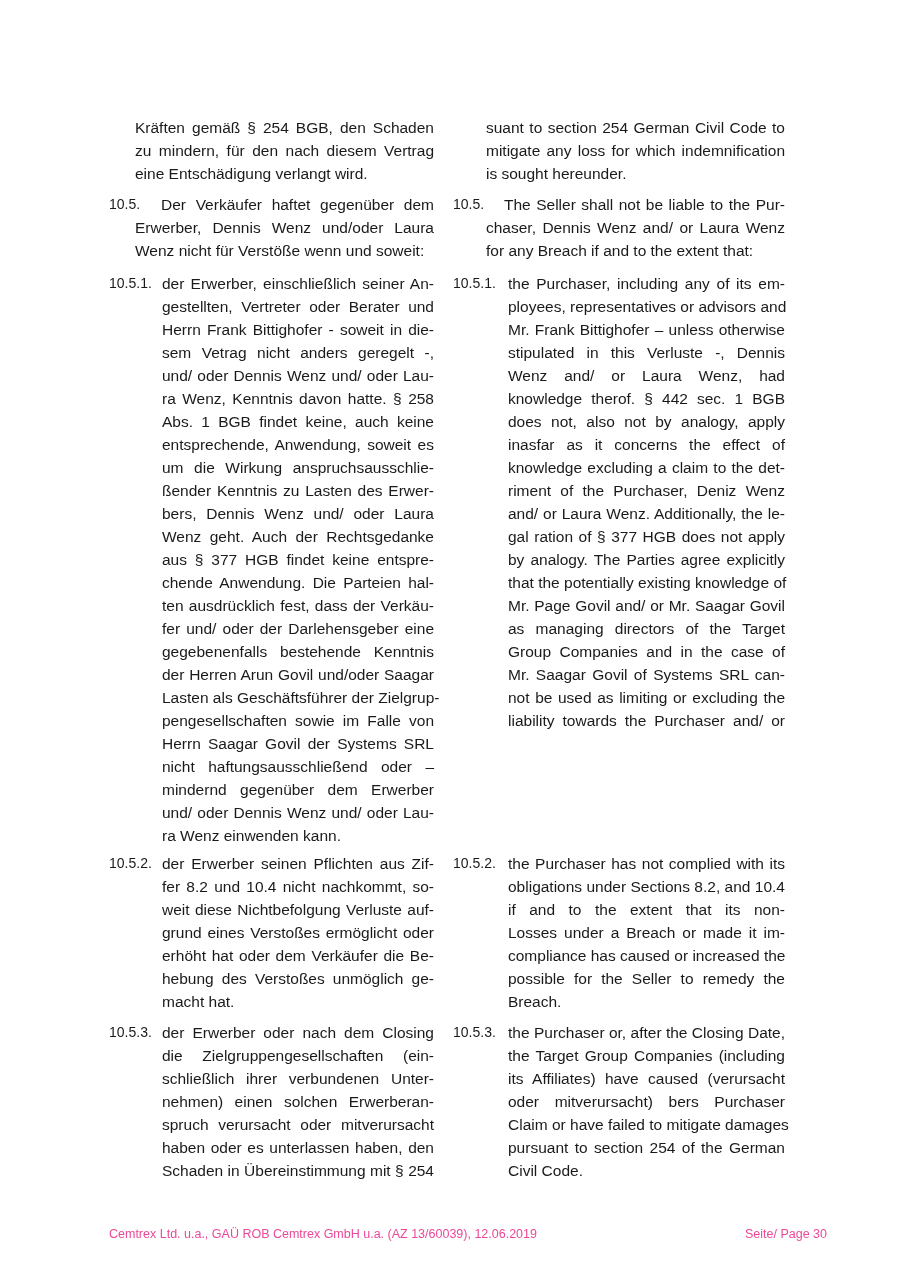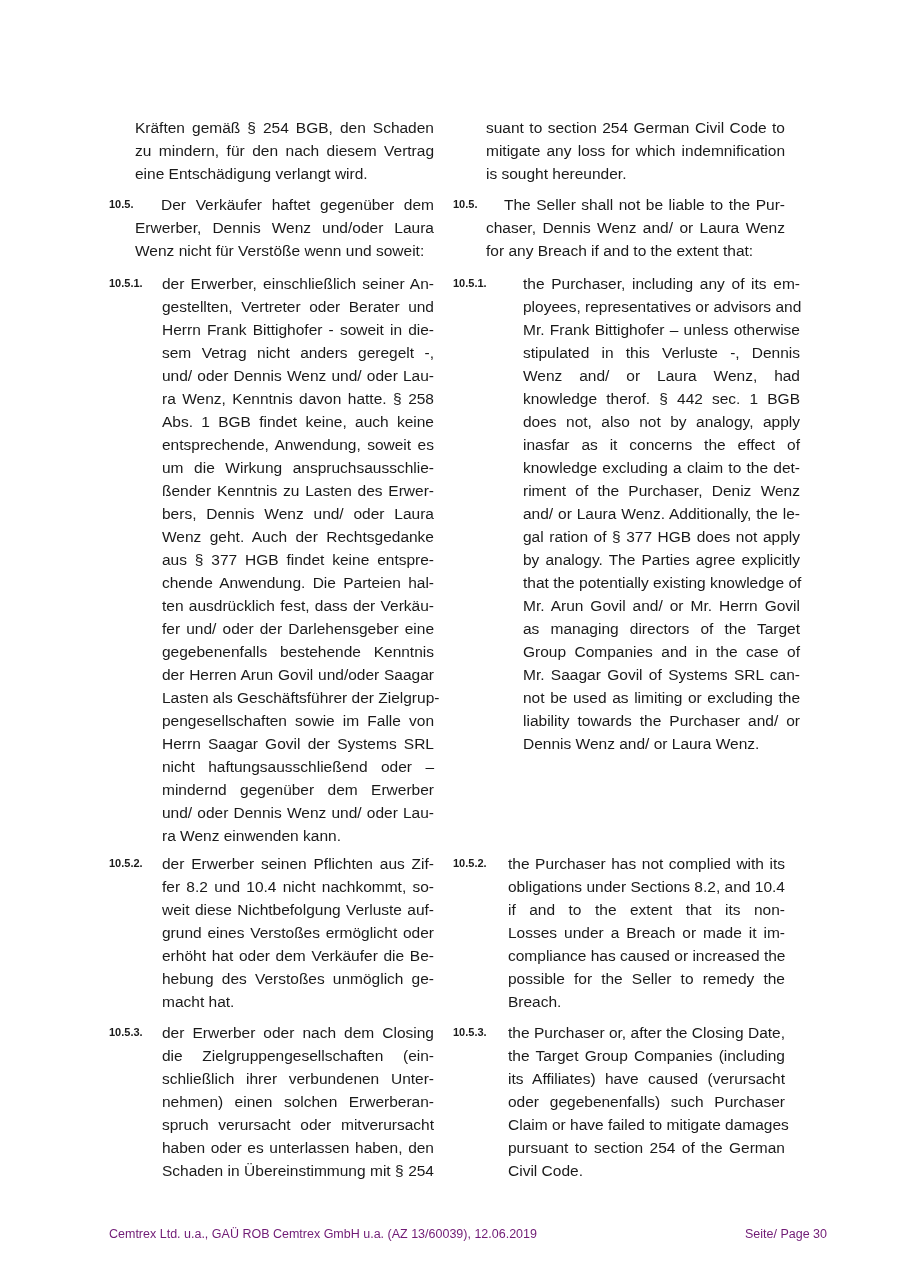--- a/index.html
+++ b/index.html
@@ -1,24 +1,24 @@
 <!DOCTYPE html>
 <html><head>
 <meta charset="utf-8">
 <style>
   html, body { margin: 0; padding: 0; background: #ffffff; }
   body { width: 908px; height: 1286px; position: relative; overflow: hidden;
          font-family: "Liberation Sans", sans-serif; color: #1a1a1a; }
   .page { position: absolute; left: 0; top: 11px; width: 908px; height: 1286px; background: #fff; padding-left: 26px; }
   .block { position: absolute; }
-  .num { position: absolute; font-weight: bold; font-size: 11px; line-height: 23px; white-space: nowrap; }
+  .num { position: absolute; font-weight: normal; font-size: 14px; line-height: 23px; white-space: nowrap; }
   .lines { position: absolute; font-size: 15.5px; line-height: 23px; }
   .ln { display: block; height: 23px; white-space: nowrap; text-align: justify; text-align-last: justify; }
   .ln.last { text-align-last: left; }
-  .footer { position: absolute; top: 1215px; font-size: 12.5px; line-height: 16px; white-space: nowrap; color: #701a75; }
+  .footer { position: absolute; top: 1215px; font-size: 12.5px; line-height: 16px; white-space: nowrap; color: #ec4899; }
 </style>
 </head>
 <body>
 
 <div class="page">
 
   <div class="block" style="left:135px; top:105px; width:299px;">
     <div class="lines" style="left:0; top:0; width:299px;">
       <span class="ln">Kräften gemäß § 254 BGB, den Schaden</span>
       <span class="ln">zu mindern, für den nach diesem Vertrag</span>
@@ -80,42 +80,41 @@
       <span class="ln">Herrn Saagar Govil der Systems SRL</span>
       <span class="ln">nicht haftungsausschließend oder –</span>
       <span class="ln">mindernd gegenüber dem Erwerber</span>
       <span class="ln">und/ oder Dennis Wenz und/ oder Lau-</span>
       <span class="ln last">ra Wenz einwenden kann.</span>
     </div>
   </div>
 
   <div class="block" style="left:453px; top:261px; width:332px;">
     <span class="num" style="left:0; top:0;">10.5.1.</span>
-    <div class="lines" style="left:55px; top:0; width:277px;margin-left:15px;">
+    <div class="lines" style="left:55px; top:0; width:277px;">
       <span class="ln">the Purchaser, including any of its em-</span>
       <span class="ln">ployees, representatives or advisors and</span>
       <span class="ln">Mr. Frank Bittighofer – unless otherwise</span>
       <span class="ln">stipulated in this Verluste -, Dennis</span>
       <span class="ln">Wenz and/ or Laura Wenz, had</span>
       <span class="ln">knowledge therof. § 442 sec. 1 BGB</span>
       <span class="ln">does not, also not by analogy, apply</span>
       <span class="ln">inasfar as it concerns the effect of</span>
       <span class="ln">knowledge excluding a claim to the det-</span>
       <span class="ln">riment of the Purchaser, Deniz Wenz</span>
       <span class="ln">and/ or Laura Wenz. Additionally, the le-</span>
       <span class="ln">gal ration of § 377 HGB does not apply</span>
       <span class="ln">by analogy. The Parties agree explicitly</span>
       <span class="ln">that the potentially existing knowledge of</span>
-      <span class="ln">Mr. Arun Govil and/ or Mr. Herrn Govil</span>
+      <span class="ln">Mr. Page Govil and/ or Mr. Saagar Govil</span>
       <span class="ln">as managing directors of the Target</span>
       <span class="ln">Group Companies and in the case of</span>
       <span class="ln">Mr. Saagar Govil of Systems SRL can-</span>
       <span class="ln">not be used as limiting or excluding the</span>
       <span class="ln">liability towards the Purchaser and/ or</span>
-      <span class="ln last">Dennis Wenz and/ or Laura Wenz.</span>
     </div>
   </div>
 
   <div class="block" style="left:109px; top:841px; width:325px;">
     <span class="num" style="left:0; top:0;">10.5.2.</span>
     <div class="lines" style="left:53px; top:0; width:272px;">
       <span class="ln">der Erwerber seinen Pflichten aus Zif-</span>
       <span class="ln">fer 8.2 und 10.4 nicht nachkommt, so-</span>
       <span class="ln">weit diese Nichtbefolgung Verluste auf-</span>
       <span class="ln">grund eines Verstoßes ermöglicht oder</span>
@@ -150,21 +149,21 @@
       <span class="ln">Schaden in Übereinstimmung mit § 254</span>
     </div>
   </div>
 
   <div class="block" style="left:453px; top:1010px; width:332px;">
     <span class="num" style="left:0; top:0;">10.5.3.</span>
     <div class="lines" style="left:55px; top:0; width:277px;">
       <span class="ln">the Purchaser or, after the Closing Date,</span>
       <span class="ln">the Target Group Companies (including</span>
       <span class="ln">its Affiliates) have caused (verursacht</span>
-      <span class="ln">oder gegebenenfalls) such Purchaser</span>
+      <span class="ln">oder mitverursacht) bers Purchaser</span>
       <span class="ln">Claim or have failed to mitigate damages</span>
       <span class="ln">pursuant to section 254 of the German</span>
       <span class="ln last">Civil Code.</span>
     </div>
   </div>
 
   <div class="footer" style="left:109px;">Cemtrex Ltd. u.a., GAÜ ROB Cemtrex GmbH u.a. (AZ 13/60039), 12.06.2019</div>
   <div class="footer" style="left:711px;margin-left:34px;">Seite/ Page 30</div>
 </div>
 

